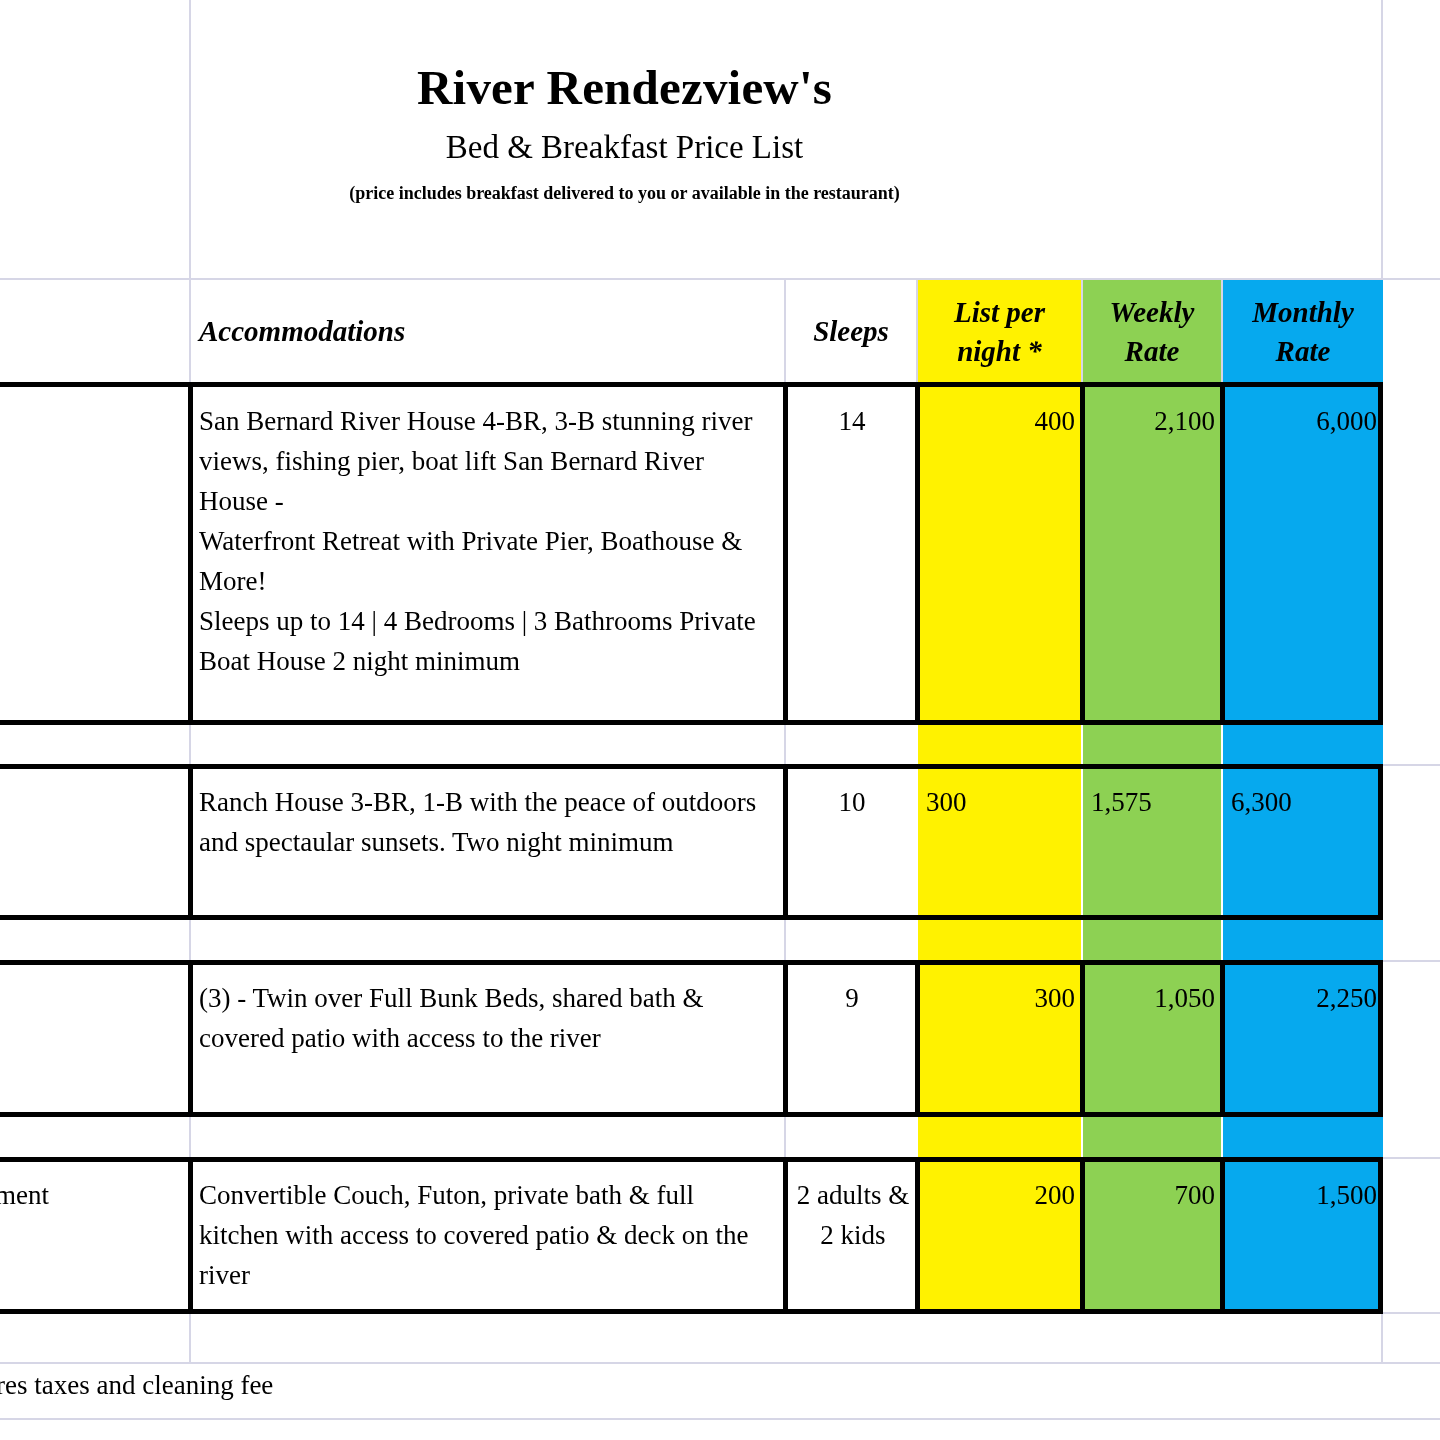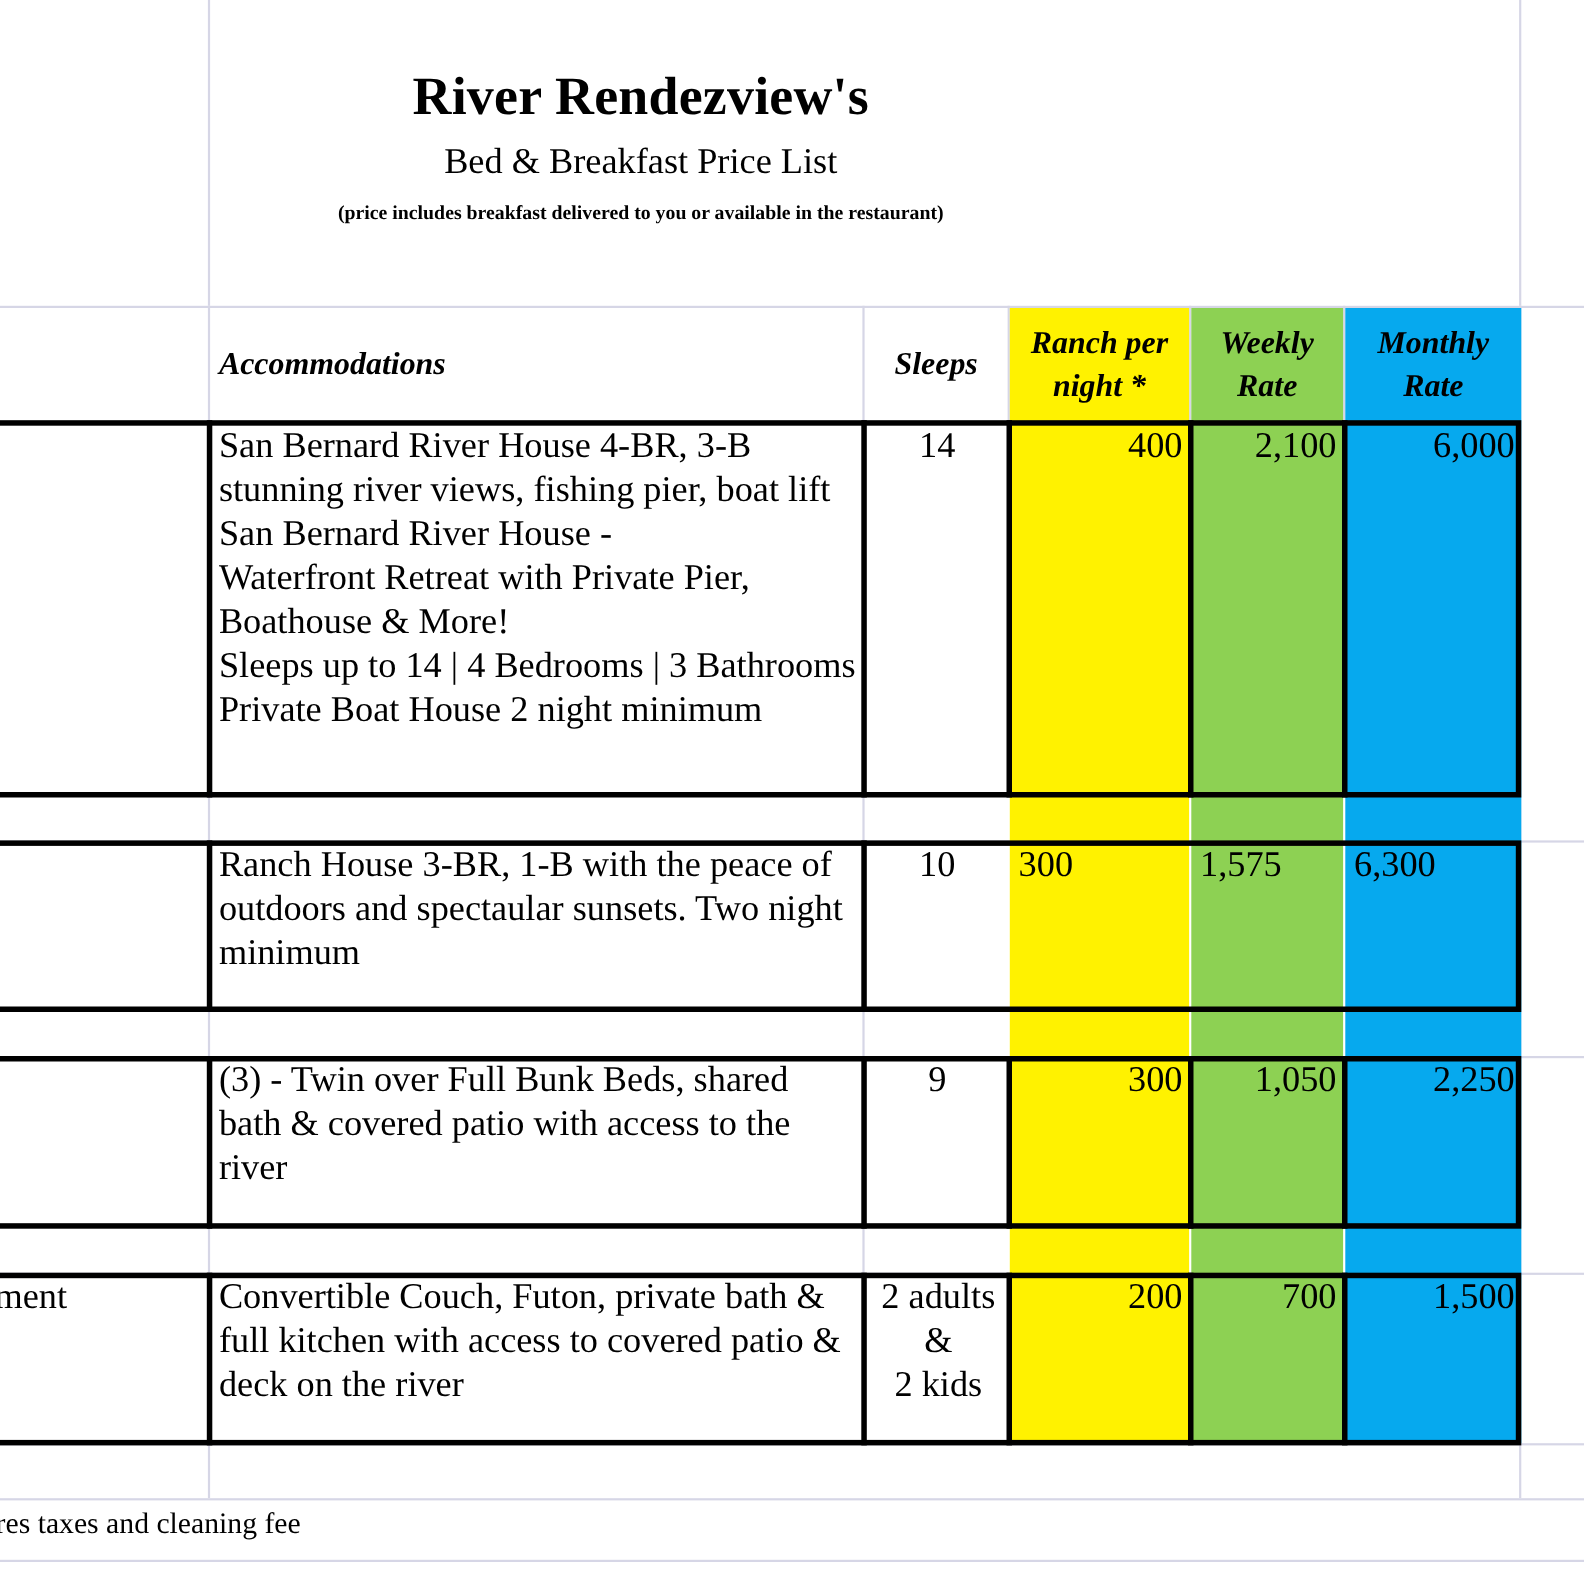--- a/index.html
+++ b/index.html
@@ -16,20 +16,21 @@
     color: #000000;
   }
 
   
   #title-block {
     position: absolute;
     left: 0;
     top: 0;
     width: 1165px;
     text-align: center;
+    padding-left: 42px;
   }
   #title-main {
     font-size: 49px;
     font-weight: bold;
     line-height: 1.05;
     margin-top: 62px;
     letter-spacing: 0.2px;
   }
   #title-sub {
     font-size: 33px;
@@ -64,22 +65,22 @@
   
   .cell {
     position: absolute;
     box-sizing: border-box;
     overflow: hidden;
   }
   .cell-text {
     position: absolute;
     left: 8px;
     right: 6px;
-    top: 0;
-    font-size: 33px;
+    top: 16px;
+    font-size: 27px;
     line-height: 40px;
     white-space: pre-line;
   }
 
   
   .hdr {
     font-style: italic;
     font-weight: bold;
     font-size: 29px;
     line-height: 39px;
@@ -162,21 +163,21 @@
 <div class="cell hdr" style="left:0px; top:280px; width:189px; height:103px;">
   <div class="hdr-inner"></div>
 </div>
 <div class="cell hdr" style="left:191px; top:280px; width:593px; height:103px; justify-content:flex-start;">
   <div class="hdr-inner" style="text-align:left; padding-left:8px;">Accommodations</div>
 </div>
 <div class="cell hdr" style="left:786px; top:280px; width:130px; height:103px;">
   <div class="hdr-inner">Sleeps</div>
 </div>
 <div class="cell hdr" style="left:918px; top:280px; width:163px; height:103px;">
-  <div class="hdr-inner">Ranch per
+  <div class="hdr-inner">List per
 night *</div>
 </div>
 <div class="cell hdr" style="left:1083px; top:280px; width:138px; height:103px;">
   <div class="hdr-inner">Weekly
 Rate</div>
 </div>
 <div class="cell hdr" style="left:1223px; top:280px; width:160px; height:103px;">
   <div class="hdr-inner">Monthly
 Rate</div>
 </div>

